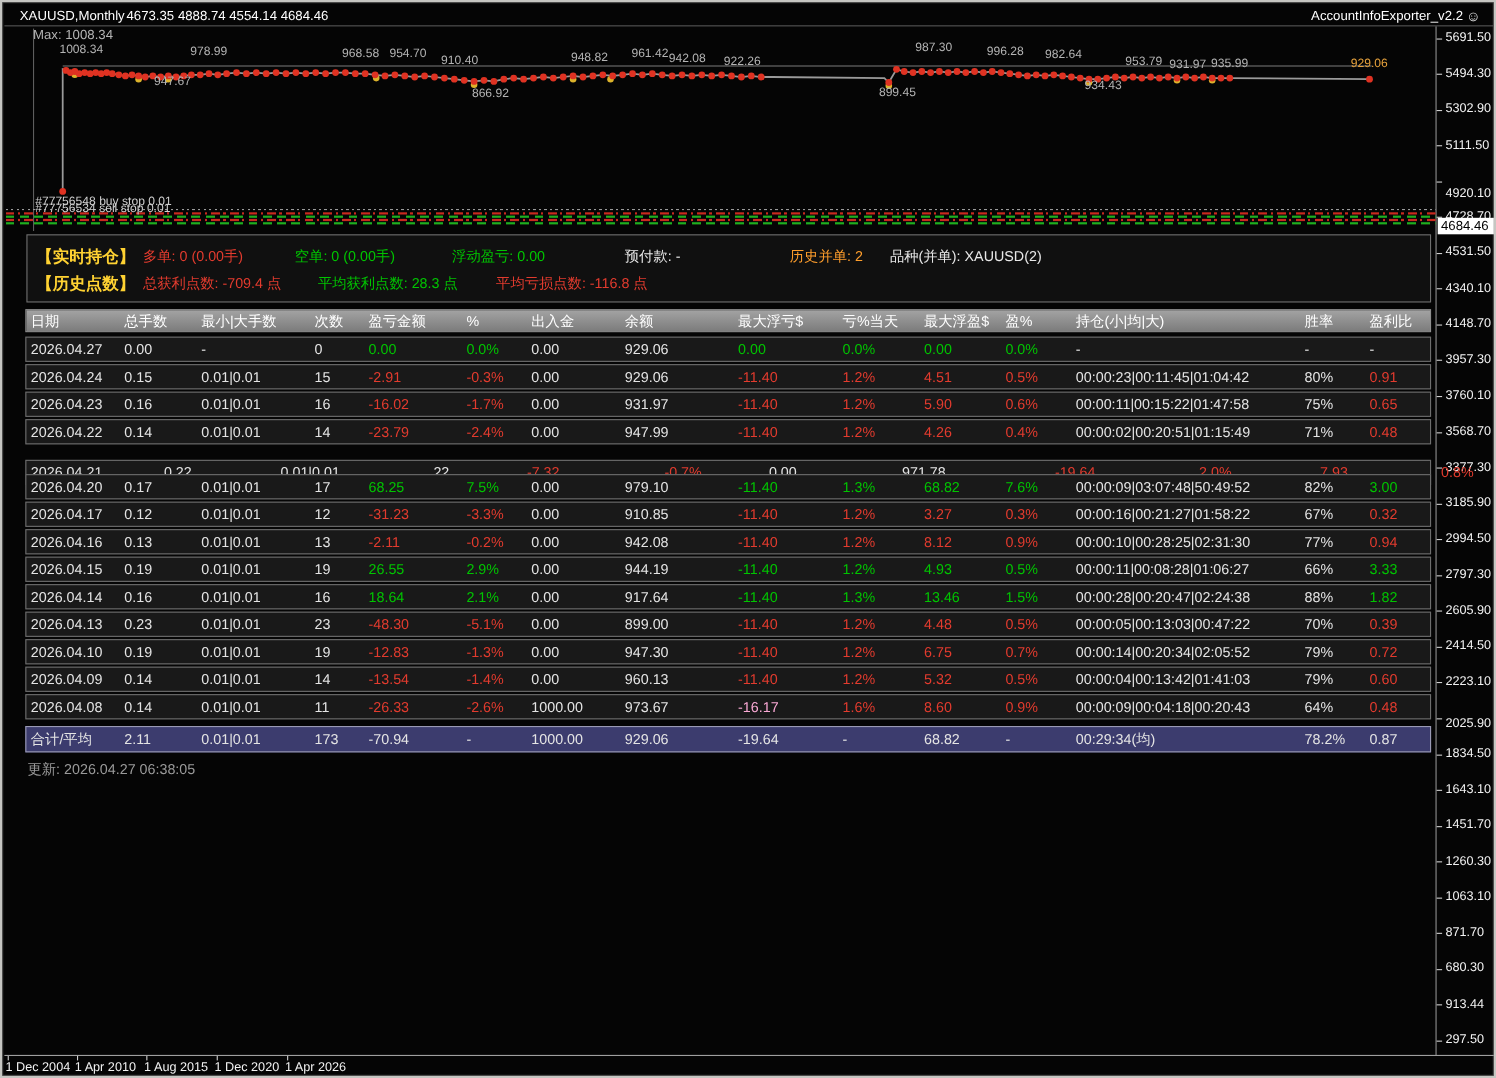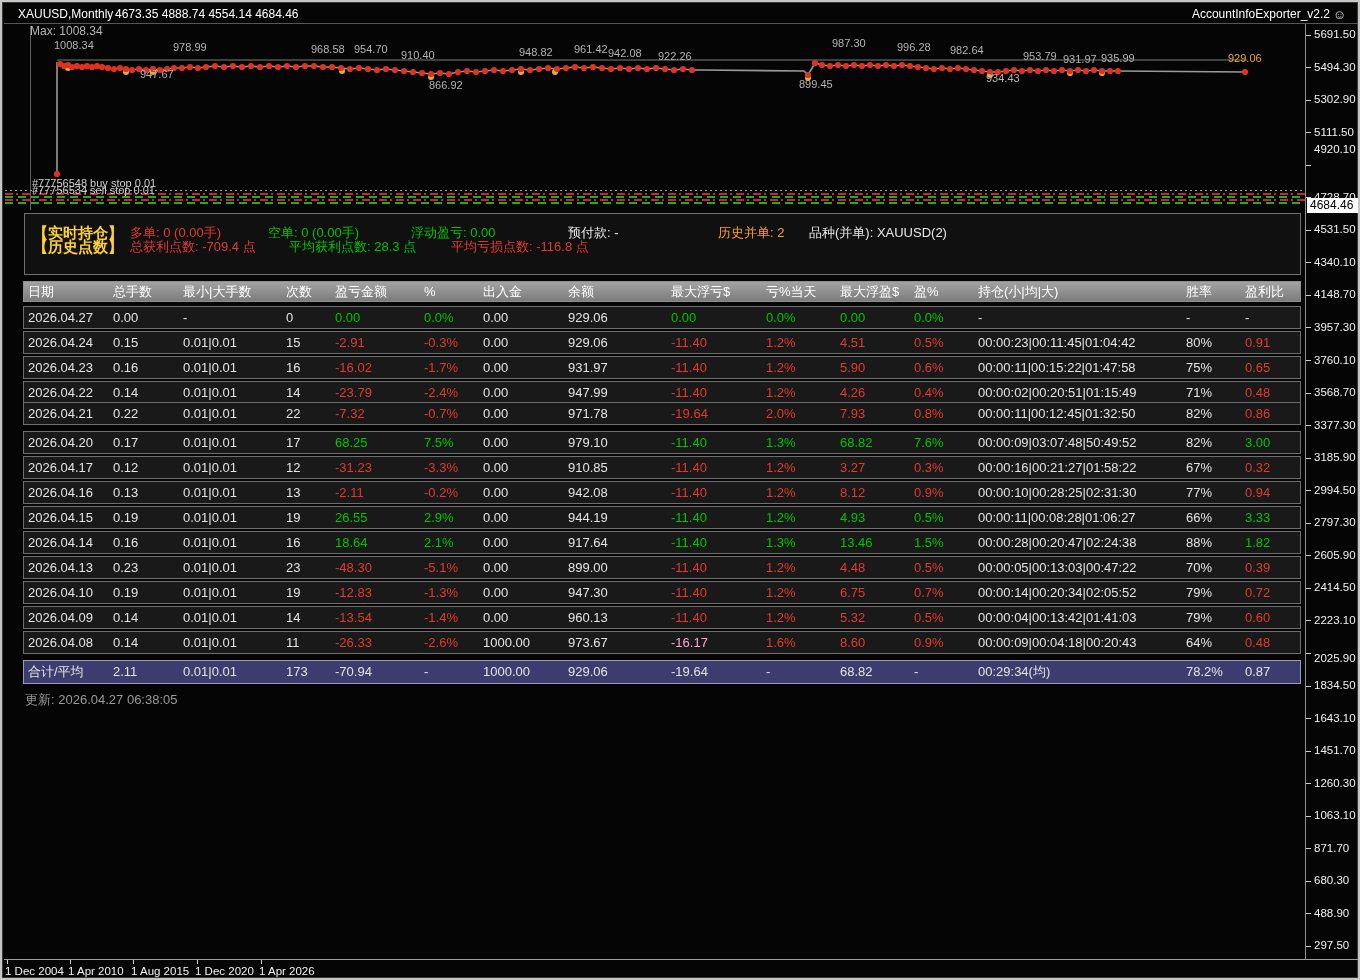--- a/index.html
+++ b/index.html
@@ -28,21 +28,21 @@
   .plabel{position:absolute;left:1312px;font-size:11.5px;color:#f2f2f2;white-space:nowrap;}
   .ptick{position:absolute;left:1304px;width:5px;height:1px;background:#cfcfcf;}
   .tlabel{position:absolute;top:963px;font-size:11.5px;color:#f2f2f2;white-space:nowrap;}
   .ttick{position:absolute;top:958px;width:1px;height:4px;background:#cfcfcf;}
   #price-tag{position:absolute;left:1305px;top:196px;width:54px;height:15px;background:#ffffff;
              color:#000;font-size:12px;line-height:15px;padding-left:3px;}
   
   #info-box{position:absolute;left:22px;top:211px;width:1277px;height:62px;border:1px solid #6f6f6f;background:#101010;box-sizing:border-box;}
   .inf{position:absolute;font-size:13px;white-space:nowrap;}
   .inf.big{font-size:15px;font-weight:bold;}
-  .r1{top:222px;} .r2{top:236px;text-align:center;}
+  .r1{top:222px;} .r2{top:247px;text-align:center;}
   .p-a{left:31px;} .p-b{left:128px;} .p-c{left:266px;} .p-d{left:409px;} .p-e{left:566px;}
   .p-f{left:716px;} .p-g{left:807px;}
   .q-b{left:128px;} .q-c{left:287px;} .q-d{left:449px;}
   .c-yellow{color:#ffd232;} .c-red{color:#e23b2e;} .c-green:{color:#00c400;}
   .c-green{color:#00c400;} .c-white{color:#e8e8e8;} .c-orange{color:#ff9e2c;}
   
   .trow{position:absolute;left:21px;width:1278px;display:grid;box-sizing:border-box;
         grid-template-columns:85px 70px 103px 49px 89px 59px 85px 103px 95px 74px 74px 64px 208px 59px auto;
         height:23px;border:1px solid #6e6e6e;background:#191919;}
   .trow.head{background:linear-gradient(#a3a3a3,#7c7c7c);border-color:#8f8f8f;height:21px;}
@@ -249,21 +249,21 @@
       <div class="chart-lbl" style="left: 1226px; top: 50px; color: rgb(232, 163, 61);">929.06</div>
       <div class="ptick" style="top: 32.5px;"></div>
       <div class="plabel" style="top: 26px;">5691.50</div>
       <div class="ptick" style="top: 65.05px;"></div>
       <div class="plabel" style="top: 58.55px;">5494.30</div>
       <div class="ptick" style="top: 97.6px;"></div>
       <div class="plabel" style="top: 91.1px;">5302.90</div>
       <div class="ptick" style="top: 130.15px;"></div>
       <div class="plabel" style="top: 123.65px;">5111.50</div>
       <div class="ptick" style="top: 162.7px;"></div>
-      <div class="plabel" style="top: 141px; text-align: right;">4920.10</div>
+      <div class="plabel" style="top: 168px; text-align: right;">4920.10</div>
       <div class="ptick" style="top: 195.25px;"></div>
       <div class="plabel" style="top: 188.75px;">4728.70</div>
       <div class="ptick" style="top: 227.8px;"></div>
       <div class="plabel" style="top: 221.3px;">4531.50</div>
       <div class="ptick" style="top: 260.35px;"></div>
       <div class="plabel" style="top: 253.85px;">4340.10</div>
       <div class="ptick" style="top: 292.9px;"></div>
       <div class="plabel" style="top: 286.4px;">4148.70</div>
       <div class="ptick" style="top: 325.45px;"></div>
       <div class="plabel" style="top: 318.95px;">3957.30</div>
@@ -295,21 +295,21 @@
       <div class="plabel" style="top: 742.1px;">1451.70</div>
       <div class="ptick" style="top: 781.15px;"></div>
       <div class="plabel" style="top: 774.65px;">1260.30</div>
       <div class="ptick" style="top: 813.7px;"></div>
       <div class="plabel" style="top: 807.2px;">1063.10</div>
       <div class="ptick" style="top: 846.25px;"></div>
       <div class="plabel" style="top: 839.75px;">871.70</div>
       <div class="ptick" style="top: 878.8px;"></div>
       <div class="plabel" style="top: 872.3px;">680.30</div>
       <div class="ptick" style="top: 911.35px;"></div>
-      <div class="plabel" style="top: 904.85px;">488.90</div>
+      <div class="plabel" style="top: 904.85px;">913.44</div>
       <div class="ptick" style="top: 943.9px;"></div>
       <div class="plabel" style="top: 937.4px;">297.50</div>
       <div class="ttick" style="left: 5px;"></div>
       <div class="tlabel" style="left: 3px;">1 Dec 2004</div>
       <div class="ttick" style="left: 68px;"></div>
       <div class="tlabel" style="left: 66px;">1 Apr 2010</div>
       <div class="ttick" style="left: 131px;"></div>
       <div class="tlabel" style="left: 129px;">1 Aug 2015</div>
       <div class="ttick" style="left: 195px;"></div>
       <div class="tlabel" style="left: 193px;">1 Dec 2020</div>
@@ -393,21 +393,21 @@
         <span class="tcell">0.00</span>
         <span class="tcell">947.99</span>
         <span class="tcell" style="color: rgb(226, 59, 46);">-11.40</span>
         <span class="tcell" style="color: rgb(226, 59, 46);">1.2%</span>
         <span class="tcell" style="color: rgb(226, 59, 46);">4.26</span>
         <span class="tcell" style="color: rgb(226, 59, 46);">0.4%</span>
         <span class="tcell">00:00:02|00:20:51|01:15:49</span>
         <span class="tcell">71%</span>
         <span class="tcell" style="color: rgb(226, 59, 46);">0.48</span>
       </div>
-      <div class="trow" style="top: 400px;">
+      <div class="trow" style="top: 416px; gap: 36px;">
         <span class="tcell">2026.04.21</span>
         <span class="tcell">0.22</span>
         <span class="tcell">0.01|0.01</span>
         <span class="tcell">22</span>
         <span class="tcell" style="color: rgb(226, 59, 46);">-7.32</span>
         <span class="tcell" style="color: rgb(226, 59, 46);">-0.7%</span>
         <span class="tcell">0.00</span>
         <span class="tcell">971.78</span>
         <span class="tcell" style="color: rgb(226, 59, 46);">-19.64</span>
         <span class="tcell" style="color: rgb(226, 59, 46);">2.0%</span>

